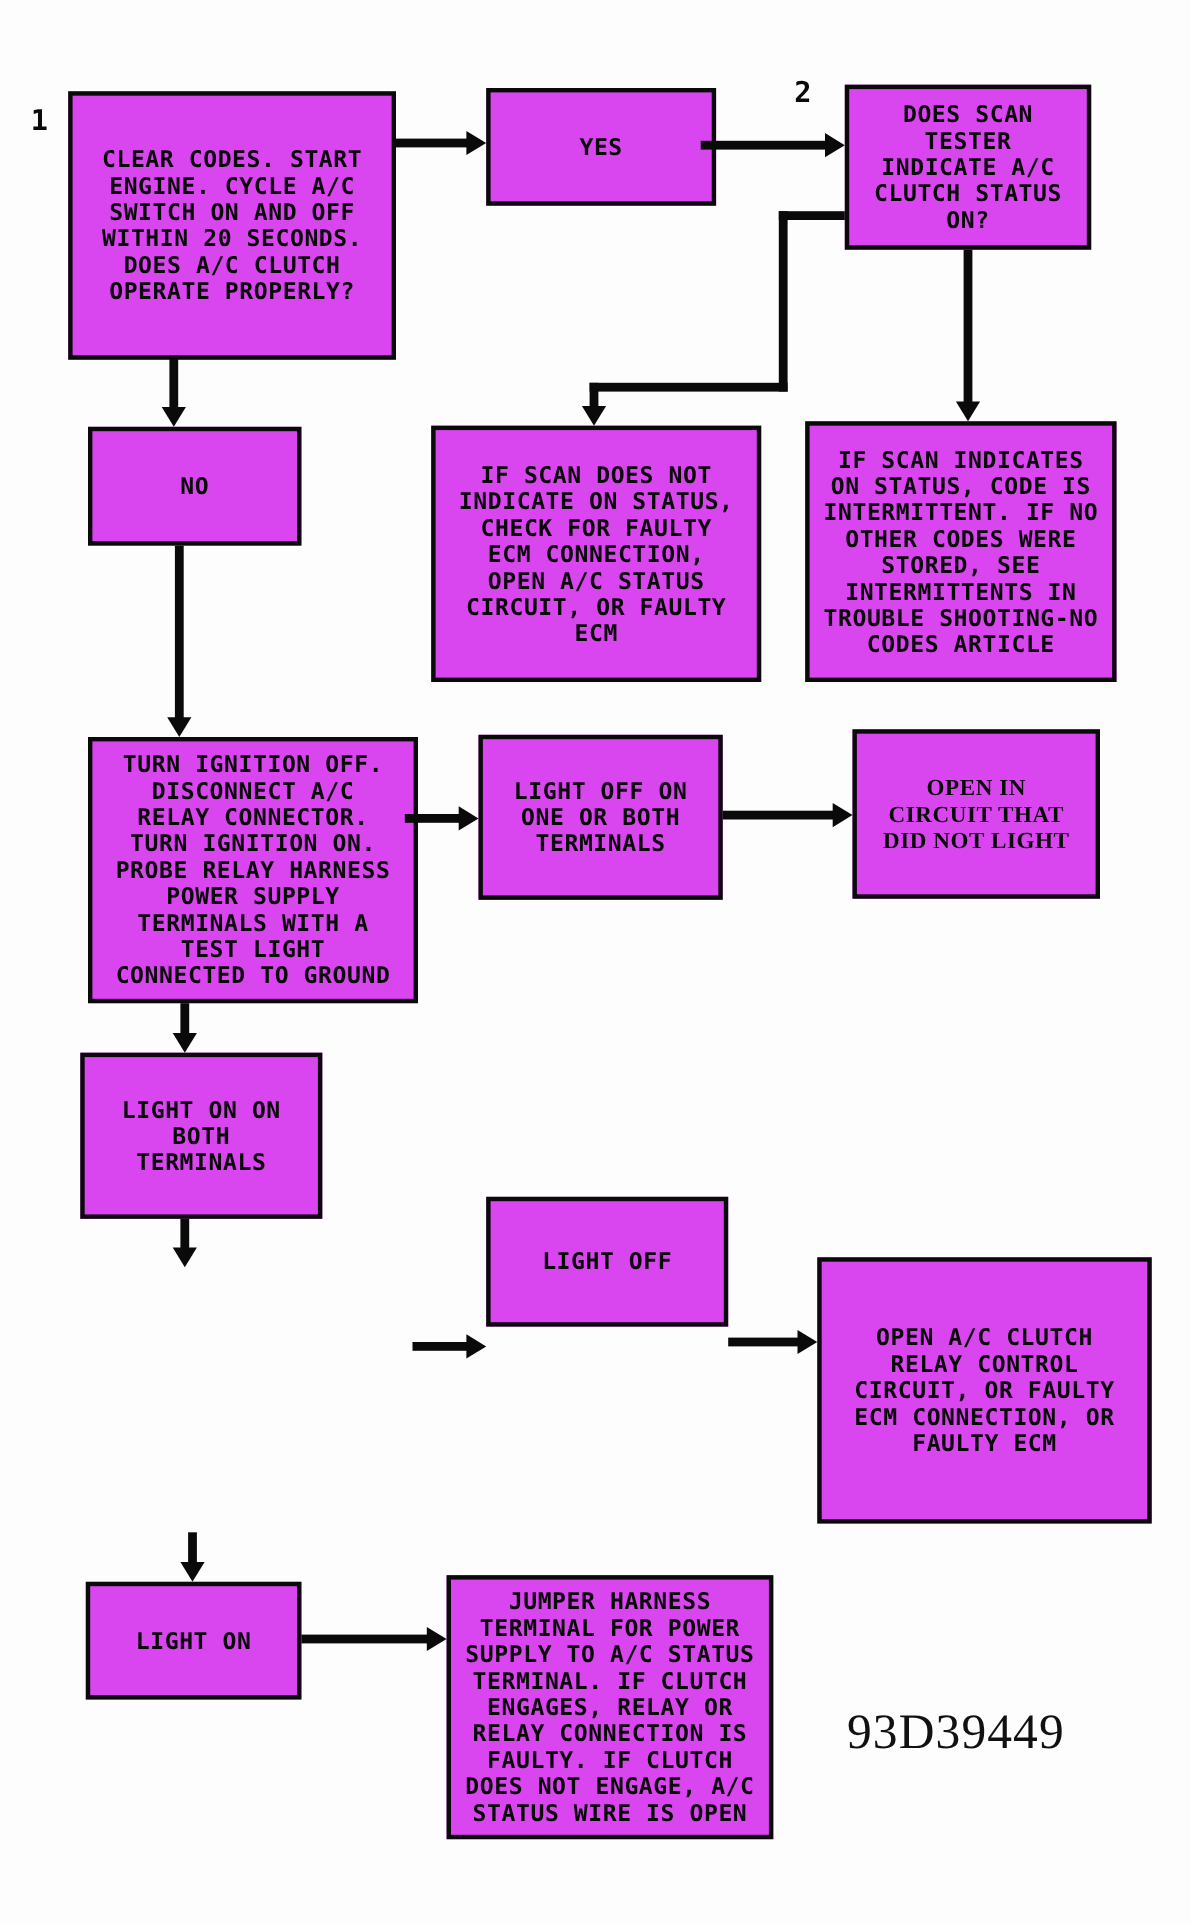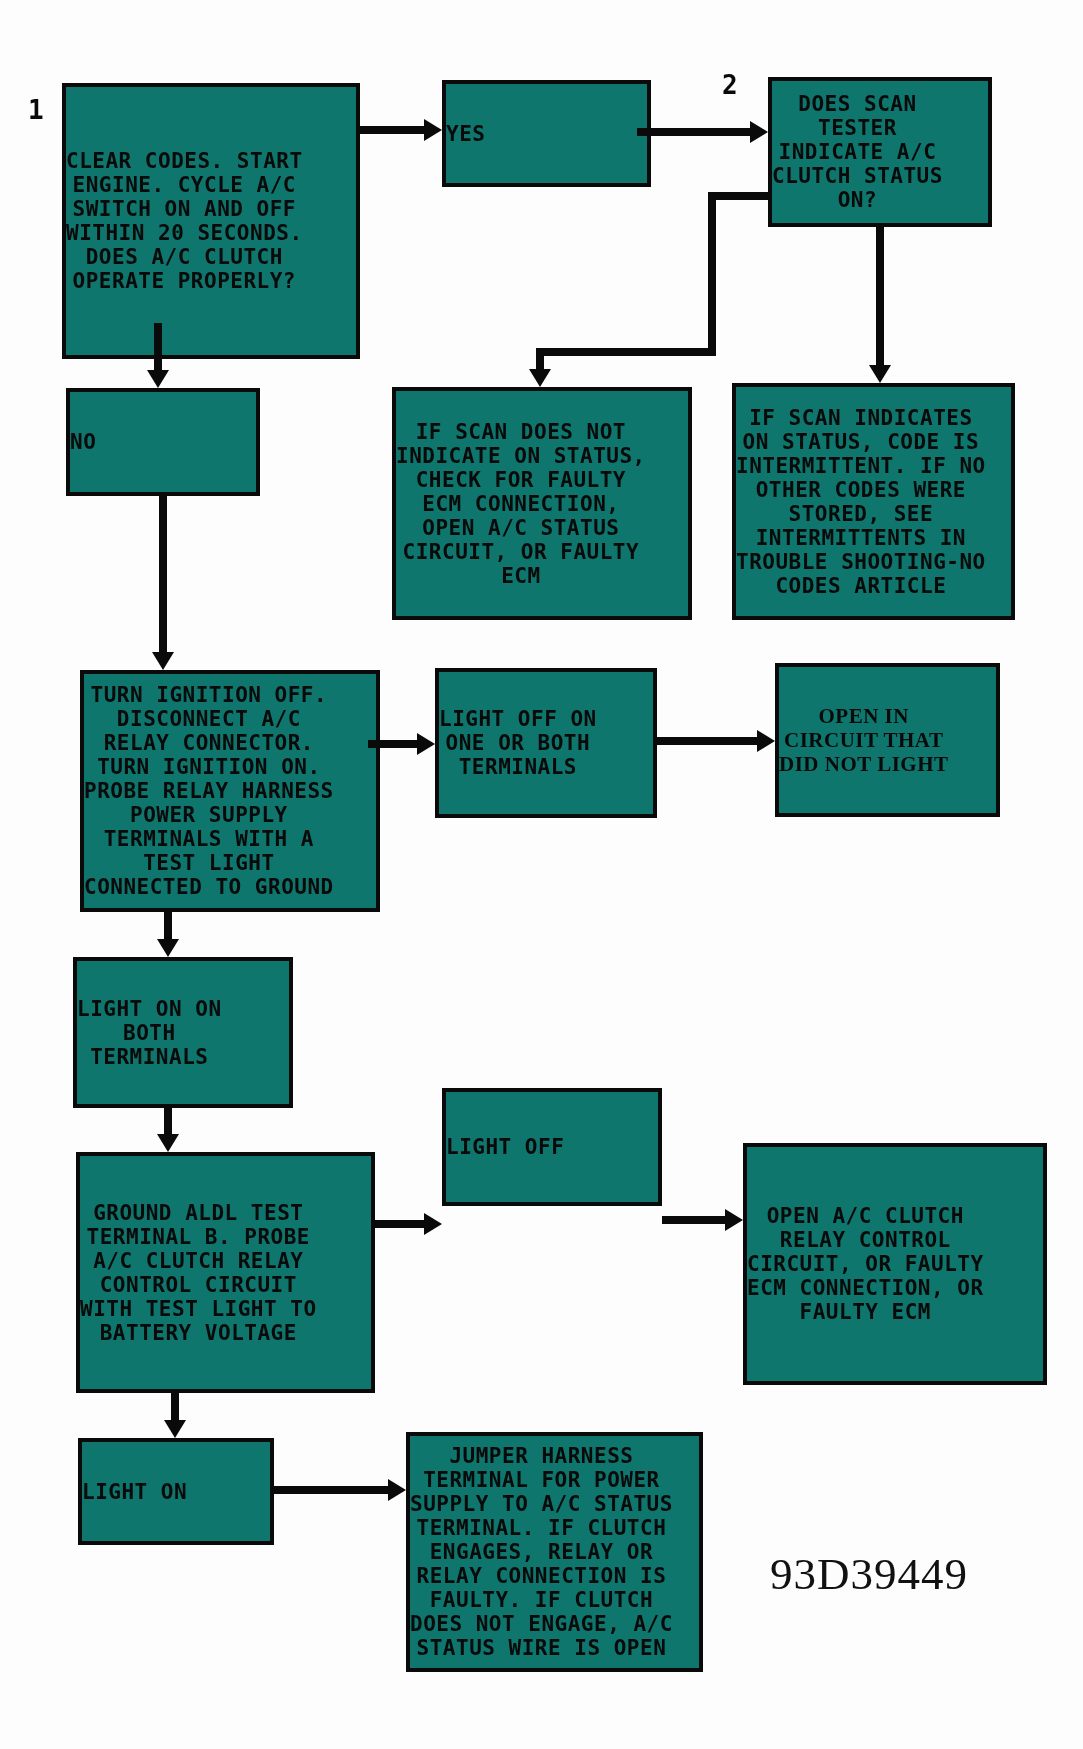--- a/index.html
+++ b/index.html
@@ -12,23 +12,24 @@
     width: 1083px;
     height: 1749px;
     background: #fdfdfd;
     font-family: "DejaVu Sans Mono", monospace;
     color: #0a0a0a;
     overflow: hidden;
   }
   .box {
     position: absolute;
     border: 4px solid #0a0a0a;
-    background: #0f766e;
+    background: #d946ef;
     display: flex;
     align-items: center;
+    justify-content: center;
     box-sizing: border-box;
     text-align: center;
   }
   .box-text {
     white-space: pre-line;
     font-size: 21px;
     line-height: 24px;
     font-weight: bold;
     letter-spacing: 0.5px;
   }
@@ -66,21 +67,21 @@
   }
 </style>
 </head>
 <body>
 
 <div class="canvas">
 
   <div class="step-label" style="left:28px; top:95px;">1</div>
   <div class="step-label" style="left:722px; top:70px;">2</div>
 
-  <div class="box" style="left:62px; top:83px; width:298px; height:276px;">
+  <div class="box" style="left:62px; top:83px; width:298px; height:244px;">
     <span class="box-text">CLEAR CODES. START
 ENGINE. CYCLE A/C
 SWITCH ON AND OFF
 WITHIN 20 SECONDS.
 DOES A/C CLUTCH
 OPERATE PROPERLY?</span>
   </div>
 
   <div class="box" style="left:442px; top:80px; width:209px; height:107px;">
     <span class="box-text">YES</span>
@@ -108,21 +109,21 @@
     <span class="box-text">IF SCAN INDICATES
 ON STATUS, CODE IS
 INTERMITTENT. IF NO
 OTHER CODES WERE
 STORED, SEE
 INTERMITTENTS IN
 TROUBLE SHOOTING-NO
 CODES ARTICLE</span>
   </div>
 
-  <div class="box" style="left:66px; top:388px; width:194px; height:108px;">
+  <div class="box" style="left:80px; top:388px; width:194px; height:108px;">
     <span class="box-text">NO</span>
   </div>
 
   <div class="box" style="left:80px; top:670px; width:300px; height:242px;">
     <span class="box-text">TURN IGNITION OFF.
 DISCONNECT A/C
 RELAY CONNECTOR.
 TURN IGNITION ON.
 PROBE RELAY HARNESS
 POWER SUPPLY
@@ -142,28 +143,20 @@
 CIRCUIT THAT
 DID NOT LIGHT</span>
   </div>
 
   <div class="box" style="left:73px; top:957px; width:220px; height:151px;">
     <span class="box-text">LIGHT ON ON
 BOTH
 TERMINALS</span>
   </div>
 
-  <div class="box" style="left:76px; top:1152px; width:299px; height:241px;">
-    <span class="box-text">GROUND ALDL TEST
-TERMINAL B. PROBE
-A/C CLUTCH RELAY
-CONTROL CIRCUIT
-WITH TEST LIGHT TO
-BATTERY VOLTAGE</span>
-  </div>
 
   <div class="box" style="left:442px; top:1088px; width:220px; height:118px;">
     <span class="box-text">LIGHT OFF</span>
   </div>
 
   <div class="box" style="left:743px; top:1143px; width:304px; height:242px;">
     <span class="box-text">OPEN A/C CLUTCH
 RELAY CONTROL
 CIRCUIT, OR FAULTY
 ECM CONNECTION, OR

